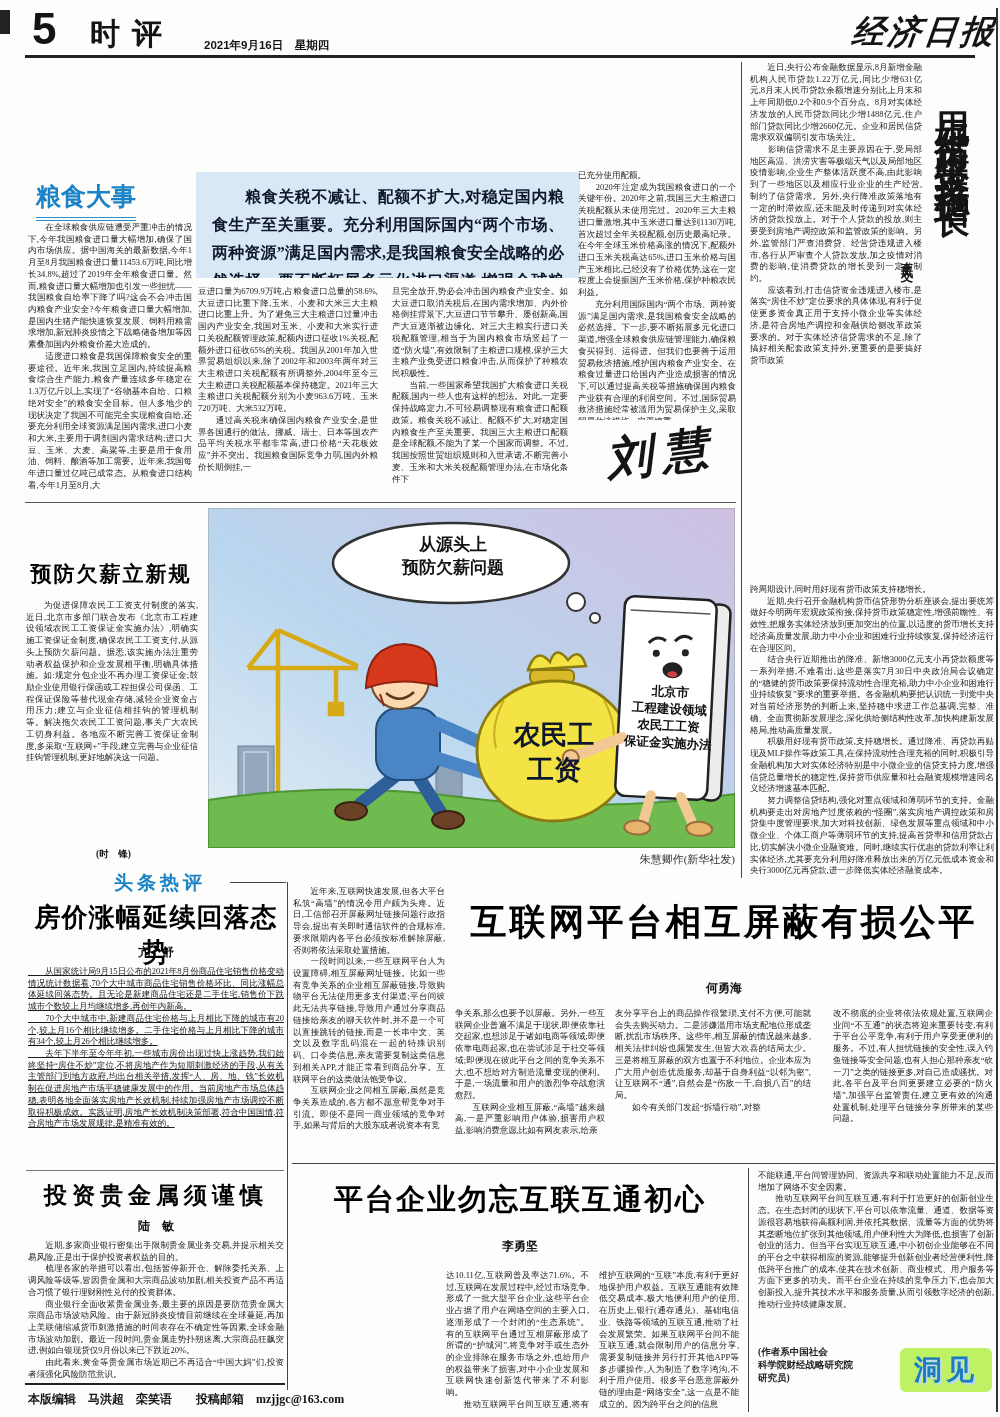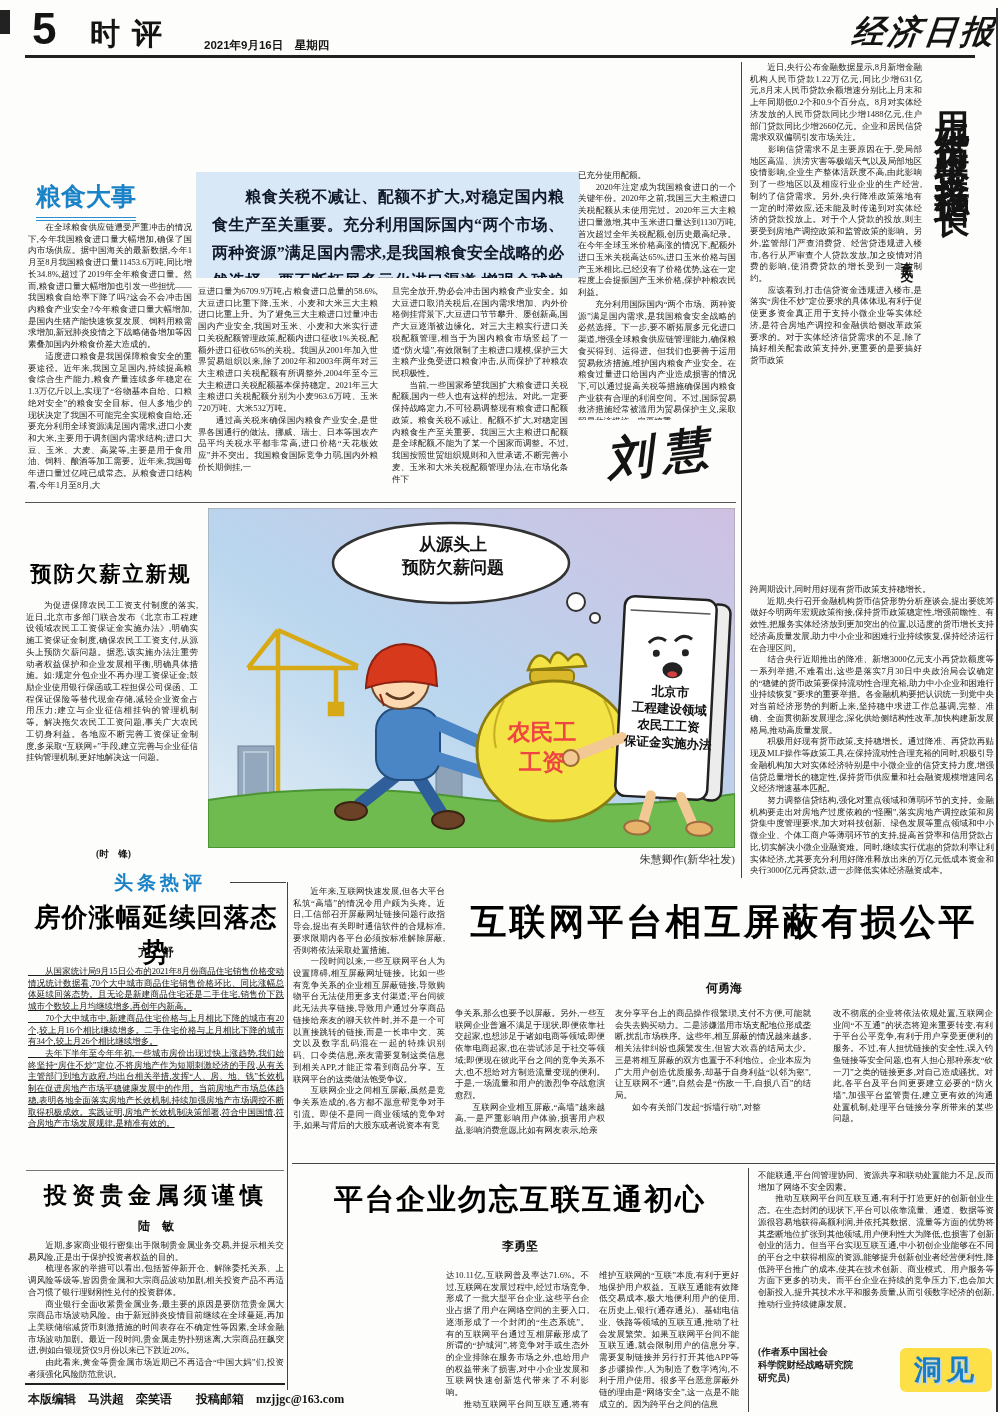--- a/index.html
+++ b/index.html
@@ -119,21 +119,21 @@
       </g>
 
       <g>
         <ellipse cx="243" cy="55" rx="118" ry="40" fill="#fff" stroke="#333" stroke-width="2.5"></ellipse>
         <circle cx="368" cy="94" r="9" fill="#fff" stroke="#333" stroke-width="2"></circle>
         <circle cx="387" cy="110" r="5" fill="#fff" stroke="#333" stroke-width="2"></circle>
       </g>
     </svg>
     <div class="abs sans pre center" style="left:125px;top:26px;width:240px;font-size:17px;font-weight:bold;line-height:1.35;color:#111;">从源头上
 预防欠薪问题</div>
-    <div class="abs sans pre center" style="left:264px;top:210px;width:140px;font-size:23px;font-weight:bold;line-height:1.3;color:#ef4444;">农民工
+    <div class="abs sans pre center" style="left:276px;top:210px;width:140px;font-size:27px;font-weight:bold;line-height:1.3;color:#0f172a;">农民工
 工资</div>
     <div class="abs sans pre center" style="left:402px;top:176px;width:118px;font-size:12.5px;font-weight:bold;line-height:1.35;color:#111;transform:rotate(3deg);">北京市
 工程建设领域
 农民工工资
 保证金实施办法</div>
   </div>
   <div class="abs" style="left:545px;top:852px;width:190px;font-size:11px;text-align:right;color:#333;">朱慧卿作(新华社发)</div>
 
   <div class="abs" style="left:741px;top:62px;width:1px;height:816px;background:#444;"></div>
   <div class="abs sans vert" style="left:928px;top:84px;height:478px;font-size:35px;font-weight:bold;letter-spacing:9px;">用好货币政策支持稳增长</div>
@@ -185,15 +185,15 @@
   <div class="abs author" style="left:298px;top:1238px;width:444px;">李勇坚</div>
   <div class="abs bt" style="left:446px;top:1270px;width:143px;height:138px;">达10.11亿,互联网普及率达71.6%。不过,互联网在发展过程中,经过市场竞争,形成了一批大型平台企业,这些平台企业占据了用户在网络空间的主要入口,逐渐形成了一个封闭的“生态系统”。有的互联网平台通过互相屏蔽形成了所谓的“护城河”,将竞争对手或生态外的企业排除在服务市场之外,也给用户的权益带来了损害,对中小企业发展和互联网快速创新迭代带来了不利影响。
 　　推动互联网平台间互联互通,将有效</div>
   <div class="abs bt" style="left:599px;top:1270px;width:140px;height:138px;">维护互联网的“互联”本质,有利于更好地保护用户权益。互联互通能有效降低交易成本,极大地便利用户的使用,在历史上,银行(通存通兑)、基础电信业、铁路等领域的互联互通,推动了社会发展繁荣。如果互联网平台间不能互联互通,就会限制用户的信息分享,需要复制链接并另行打开其他APP等多步骤操作,人为制造了数字鸿沟,不利于用户使用。很多平台恶意屏蔽外链的理由是“网络安全”,这一点是不能成立的。因为跨平台之间的信息</div>
   <div class="abs" style="left:748px;top:1168px;width:1px;height:244px;background:#444;"></div>
   <div class="abs bt" style="left:758px;top:1170px;width:236px;height:172px;">不能联通,平台间管理协同、资源共享和联动处置能力不足,反而增加了网络不安全因素。
 　　推动互联网平台间互联互通,有利于打造更好的创新创业生态。在生态封闭的现状下,平台可以依靠流量、通道、数据等资源很容易地获得高额利润,并依托其数据、流量等方面的优势将其垄断地位扩张到其他领域,用户便利性大为降低,也损害了创新创业的活力。但当平台实现互联互通,中小初创企业能够在不同的平台之中获得相应的资源,能够提升创新创业者经营便利性,降低跨平台推广的成本,使其在技术创新、商业模式、用户服务等方面下更多的功夫。而平台企业在持续的竞争压力下,也会加大创新投入,提升其技术水平和服务质量,从而引领数字经济的创新,推动行业持续健康发展。</div>
   <div class="abs bt pre" style="left:758px;top:1346px;width:140px;height:56px;font-size:9.5px;font-weight:bold;text-align:left;">(作者系中国社会
 科学院财经战略研究院
 研究员)</div>
-  <div class="abs sans center" style="left:900px;top:1348px;width:92px;height:44px;line-height:44px;font-size:28px;font-weight:bold;color:#1b7cc0;background:#fde047;border-radius:6px;text-shadow:2px 2px 0 #bcd9ee;letter-spacing:4px;">洞见</div>
+  <div class="abs sans center" style="left:900px;top:1348px;width:92px;height:44px;line-height:44px;font-size:28px;font-weight:bold;color:#1b7cc0;background:#bef264;border-radius:6px;text-shadow:2px 2px 0 #bcd9ee;letter-spacing:4px;">洞见</div>
 
 </div>
 
 </body></html>

